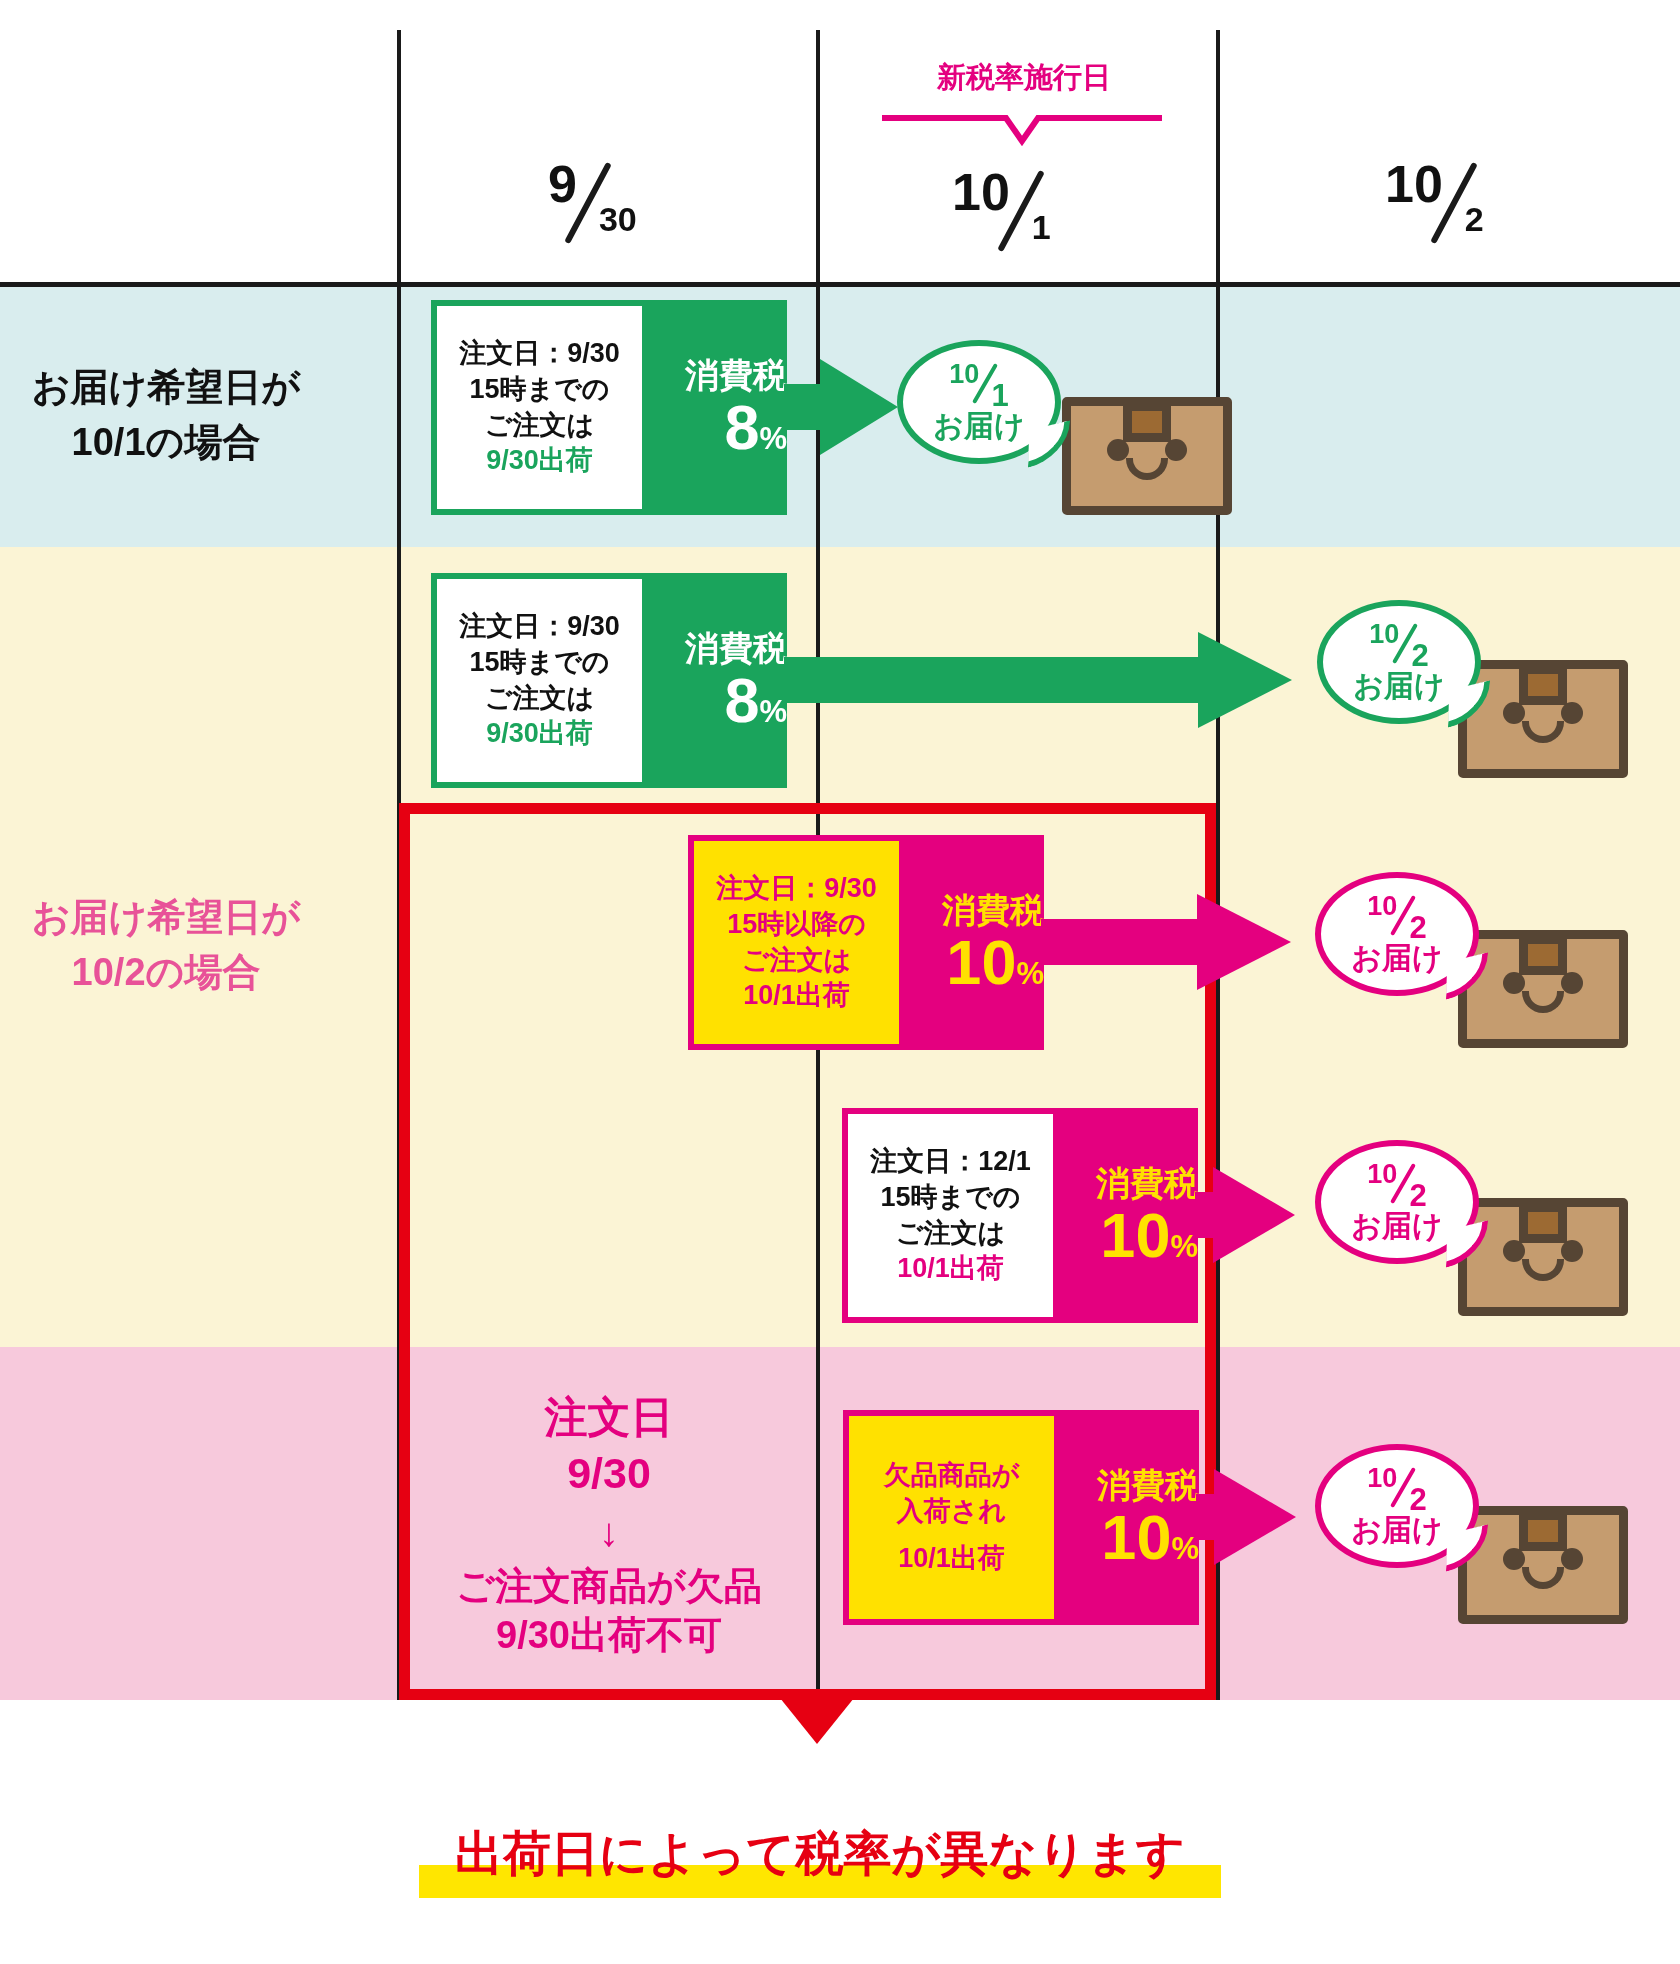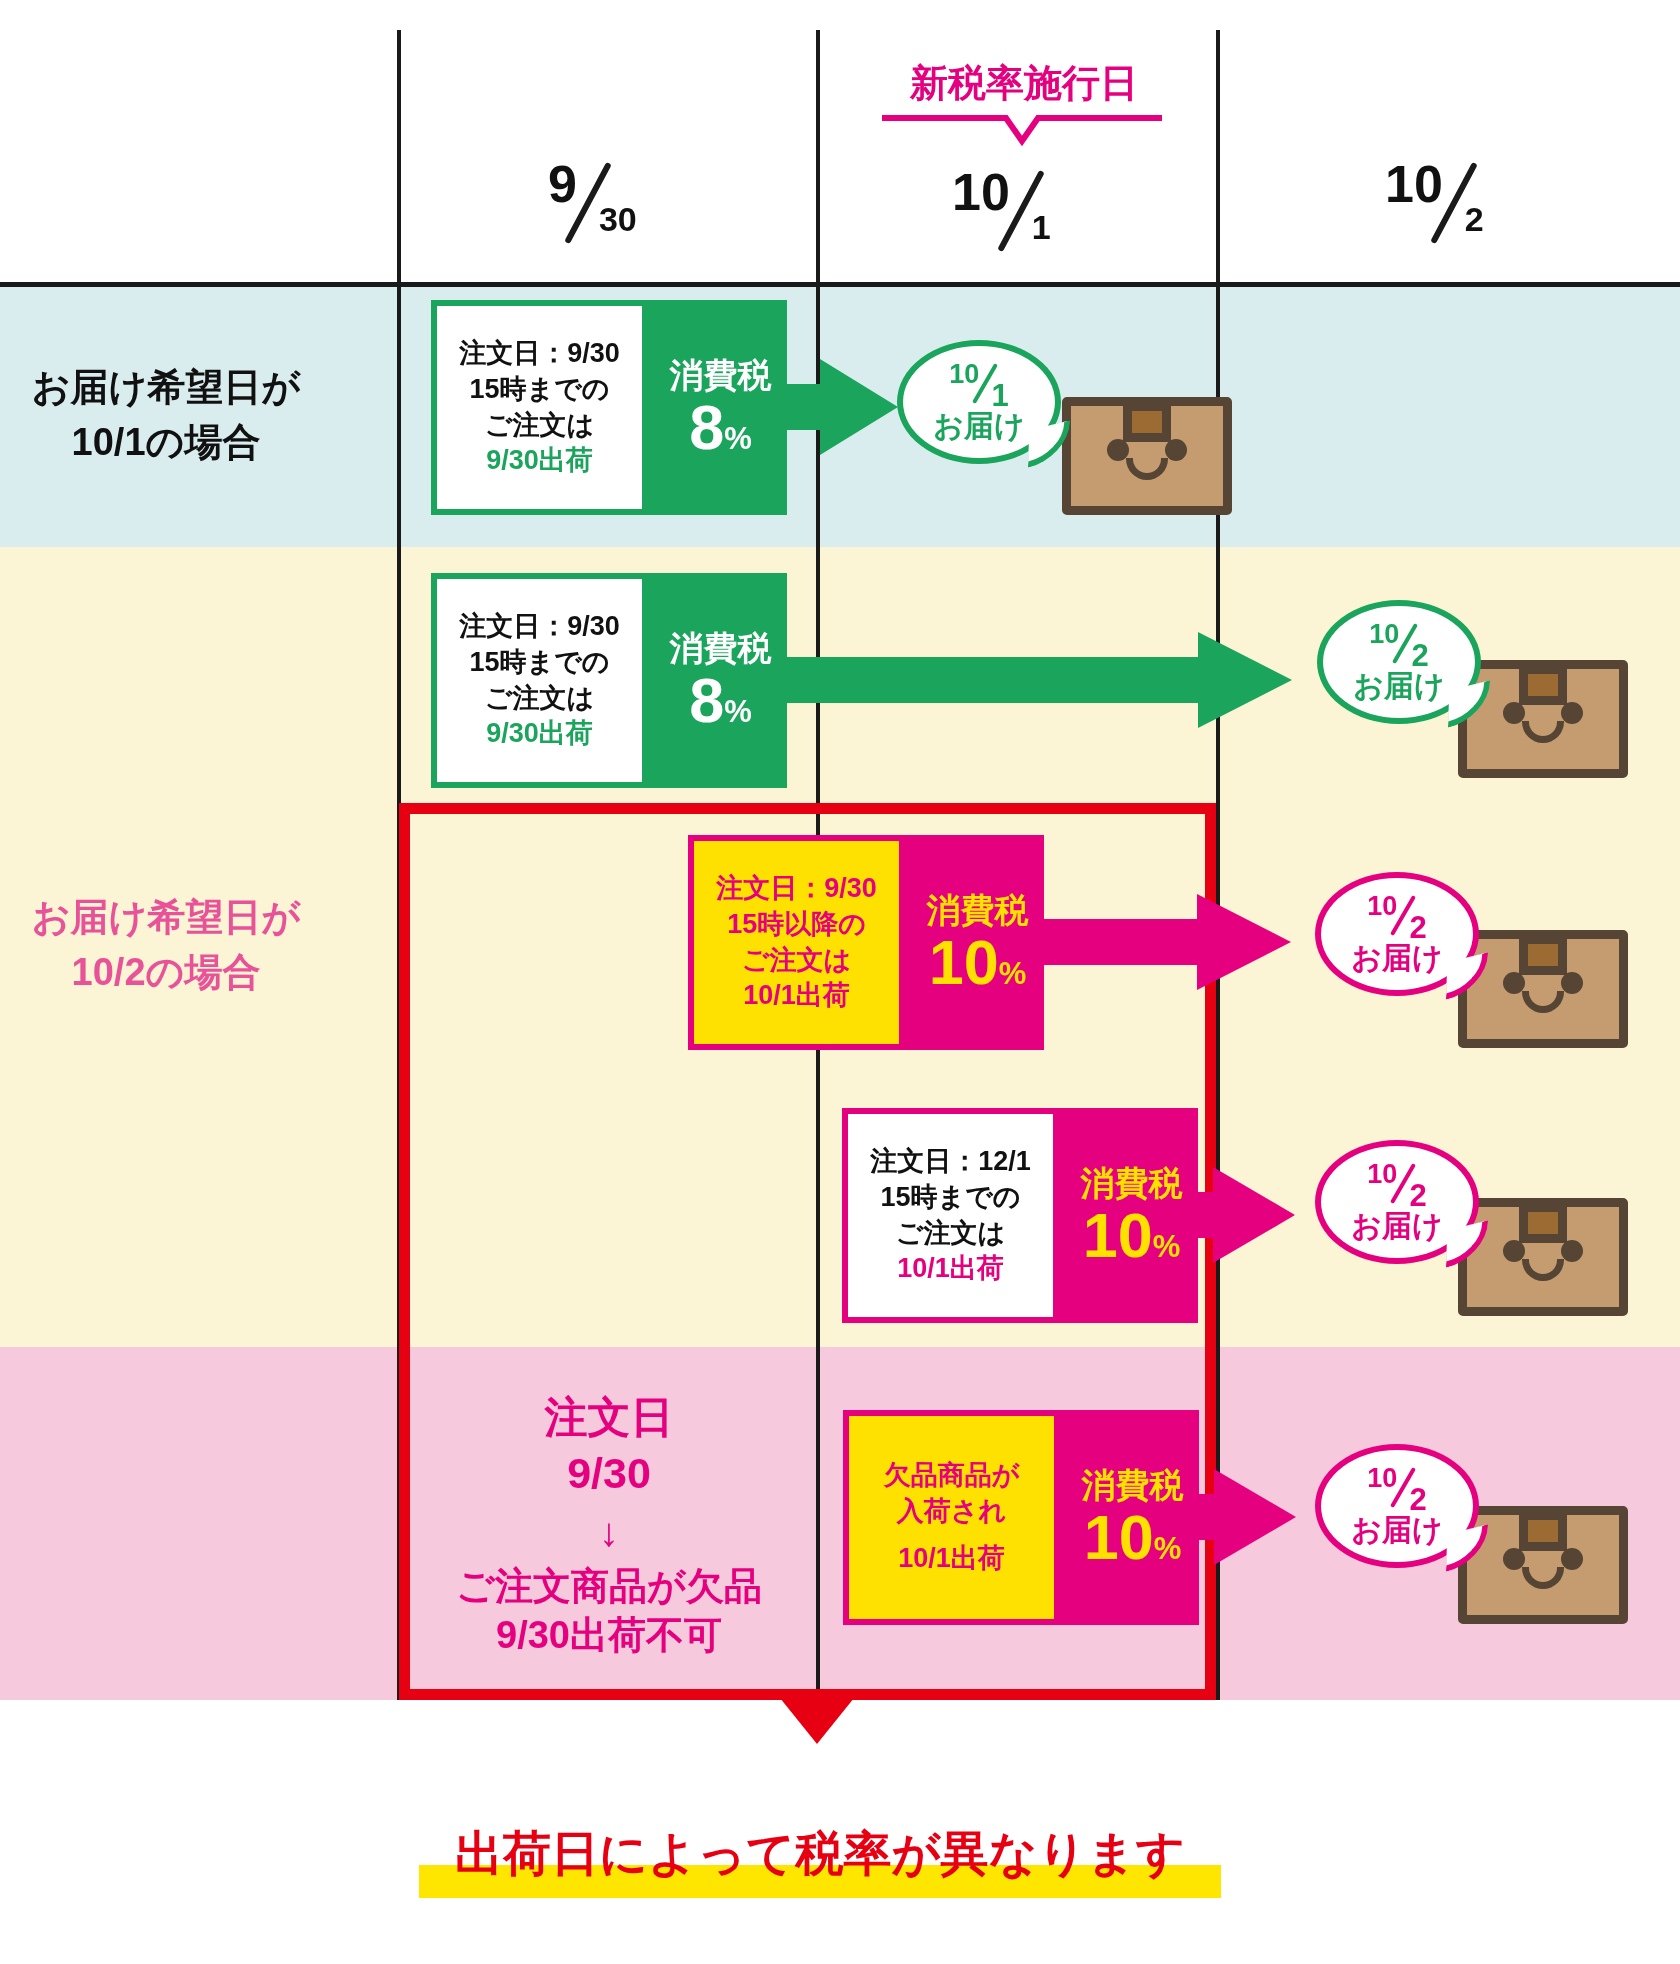--- a/index.html
+++ b/index.html
@@ -10,21 +10,21 @@
   
   .band{position:absolute;left:0;width:1680px;z-index:0;}
   .band-blue{top:284px;height:263px;background:var(--row-blue,#d9edee);}
   .band-cream{top:547px;height:800px;background:var(--row-cream,#fbf4d5);}
   .band-pink{top:1347px;height:353px;background:var(--row-pink,#f7c9dc);}
   
   .vline{position:absolute;top:30px;width:4px;height:1670px;background:var(--line,#1a1a1a);z-index:1;}
   .hline{position:absolute;left:0;top:282px;width:1680px;height:5px;background:var(--line,#1a1a1a);z-index:1;}
   
   .newtax{position:absolute;left:874px;top:58px;width:300px;text-align:center;
-    font-size:38px;color:var(--magenta,#e4007f);z-index:2;}
+    font-size:29px;color:var(--magenta,#e4007f);z-index:2;}
   .bracket{position:absolute;left:880px;top:114px;color:var(--magenta,#e4007f);z-index:2;}
   .datehead{position:absolute;display:flex;align-items:flex-start;height:100px;z-index:2;}
   .dh-num{font-size:52px;line-height:1;}
   .dh-slash{width:6px;height:90px;background:var(--line,#1a1a1a);transform:rotate(28deg);margin:0 8px;border-radius:3px;}
   .dh-den{font-size:34px;line-height:1;margin-top:44px;}
   
   .rowlabel{position:absolute;left:0;width:332px;text-align:center;font-size:38px;line-height:1.45;z-index:2;}
   .rowlabel span{display:block;}
   .rl-2{color:var(--pink-label,#e85298);}
   .rl-3{color:var(--magenta,#e4007f);}
@@ -40,21 +40,21 @@
   .stockout span{display:block;}
   .so-big{font-size:43px;}
   .so-arrow{font-size:40px;margin:4px 0;}
   .so-sm{font-size:38px;}
   
   .unit{position:absolute;width:356px;height:215px;display:flex;z-index:3;box-sizing:border-box;}
   .u-left{width:211px;background:#fff;border:6px solid;border-right:none;box-sizing:border-box;
     display:flex;flex-direction:column;justify-content:center;align-items:center;
     text-align:center;font-size:27px;line-height:1.33;}
   .u-left span{display:block;}
-  .u-right{flex:1;display:flex;flex-direction:column;justify-content:center;align-items:center;padding-left:12px;}
+  .u-right{flex:1;display:flex;flex-direction:column;justify-content:center;align-items:flex-end;padding-left:12px;}
   .taxword{font-size:34px;line-height:1.15;}
   .rateline{display:flex;align-items:baseline;line-height:1;}
   .rate{font-size:63px;line-height:1;}
   .pct{font-size:31px;}
   .u-green .u-left{border-color:var(--green,#1aa45c);}
   .u-green .ship{color:var(--green,#1aa45c);}
   .u-green .u-right{background:var(--green,#1aa45c);color:#fff;}
   .u-magenta .u-left{border-color:var(--magenta,#e4007f);}
   .u-magenta .ship{color:var(--magenta,#e4007f);}
   .u-magenta .u-right{background:var(--magenta,#e4007f);color:var(--yellow,#ffe100);}

